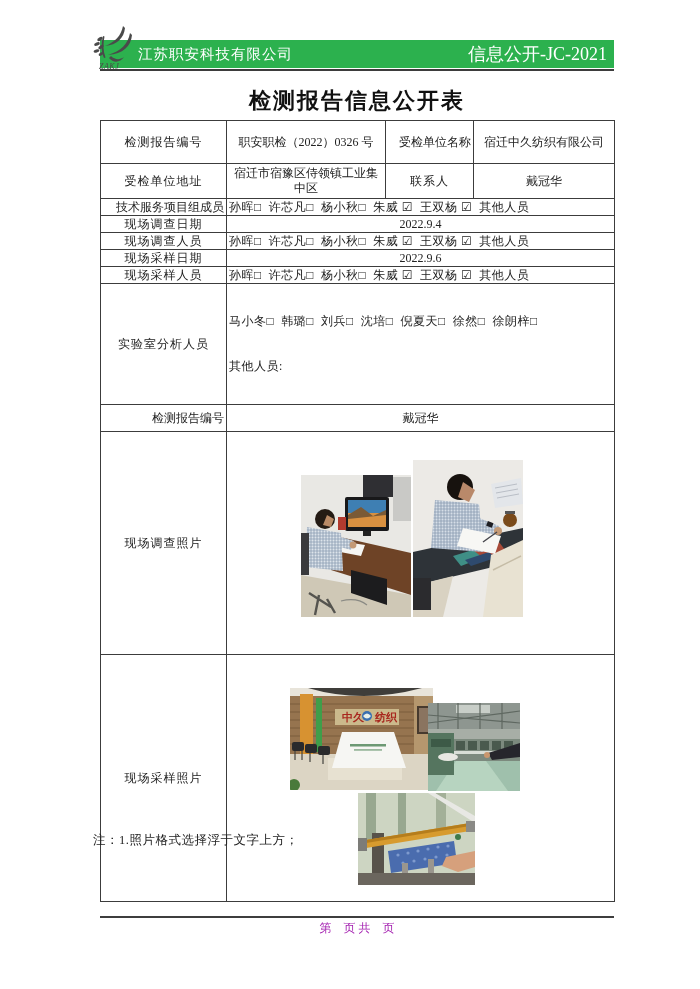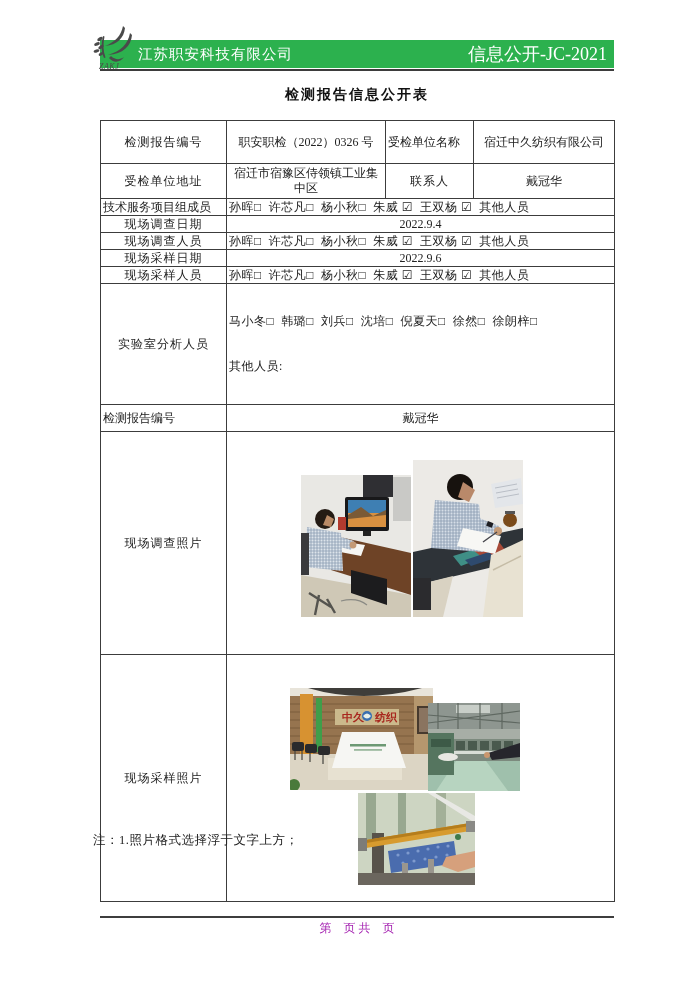--- a/index.html
+++ b/index.html
@@ -6,28 +6,28 @@
   body{font-family:"Liberation Serif","DejaVu Serif",serif;color:#222;}
   #page{position:relative;width:700px;height:989px;background:#fff;outline:1px solid #e3e3e3;overflow:hidden;}
 
   
   .band{position:absolute;left:100px;top:40px;width:514px;height:28px;background:#2cb14e;}
   .company{position:absolute;left:38px;top:0;height:28px;line-height:28px;color:#ffffff;font-size:14.5px;letter-spacing:1px;white-space:nowrap;}
   .doccode{position:absolute;right:7px;top:0;height:28px;line-height:28px;color:#ffffff;font-size:18px;white-space:nowrap;}
   .logo{position:absolute;left:92px;top:25px;width:42px;height:47px;}
   .hrule{position:absolute;left:100px;top:69px;width:514px;height:2px;background:#3d3d3d;}
 
-  .title{position:absolute;left:100px;top:86px;width:514px;text-align:center;font-size:14px;font-weight:bold;letter-spacing:2px;color:#111;}
+  .title{position:absolute;left:100px;top:86px;width:514px;text-align:center;font-size:22px;font-weight:bold;letter-spacing:2px;color:#111;}
 
   
   .tblwrap{position:absolute;left:100px;top:120px;width:514px;}
   table.main{border-collapse:collapse;table-layout:fixed;width:514px;font-size:12px;color:#222;}
   table.main td{border:1px solid #3c3c3c;padding:0 2px;vertical-align:middle;line-height:1.25;overflow:hidden;}
   td.lab{text-align:center;letter-spacing:1px;}
-  td.lab0{text-align:left;letter-spacing:0;}
+  td.lab0{text-align:right;letter-spacing:0;}
   td.ctr{text-align:center;}
   td.chk{padding-left:12px;white-space:pre-wrap;letter-spacing:0.5px;}
   td.photocell{padding:0;}
   .r1{height:43px;margin-left:40px;}.r2{height:35px;}
   .rs{height:17px;}
   .r8{height:50px;}.r9{height:27px;}
   .r10{height:222px;padding-left:48px;}.r11{height:246px;}
   .twoLine{padding:2px 10px;}
   .pcell{position:relative;width:100%;height:100%;}
   .ph{position:absolute;}

